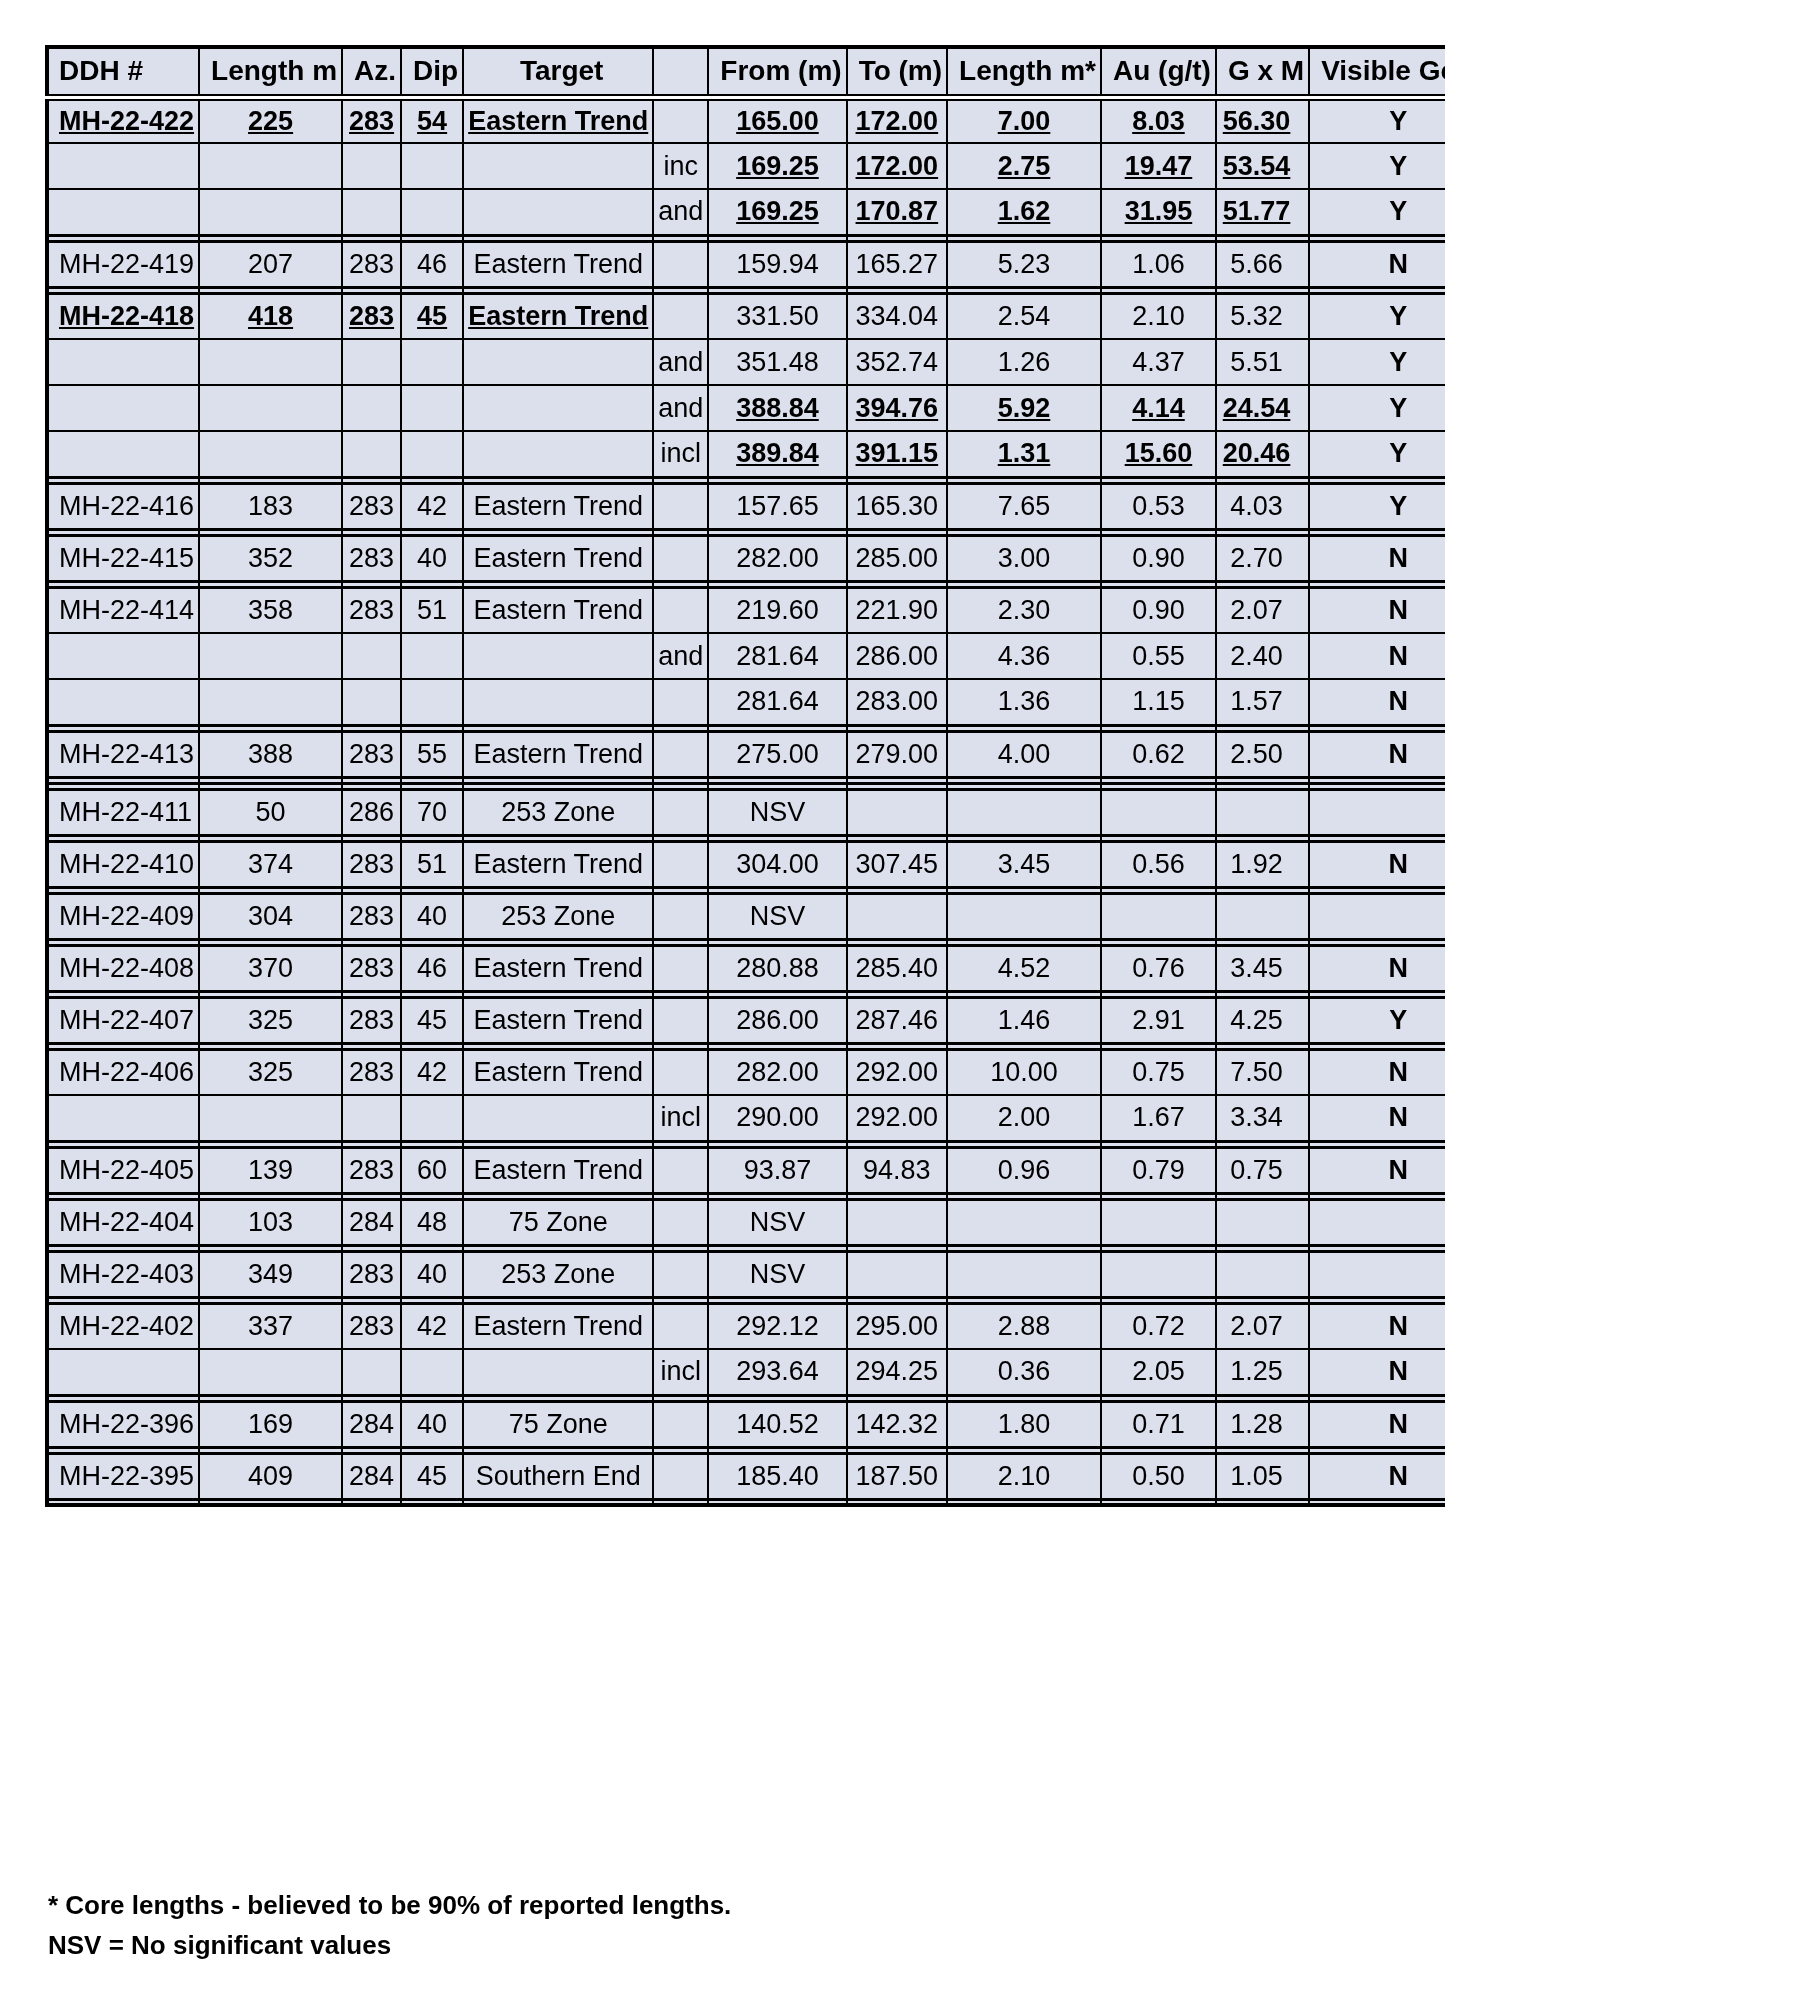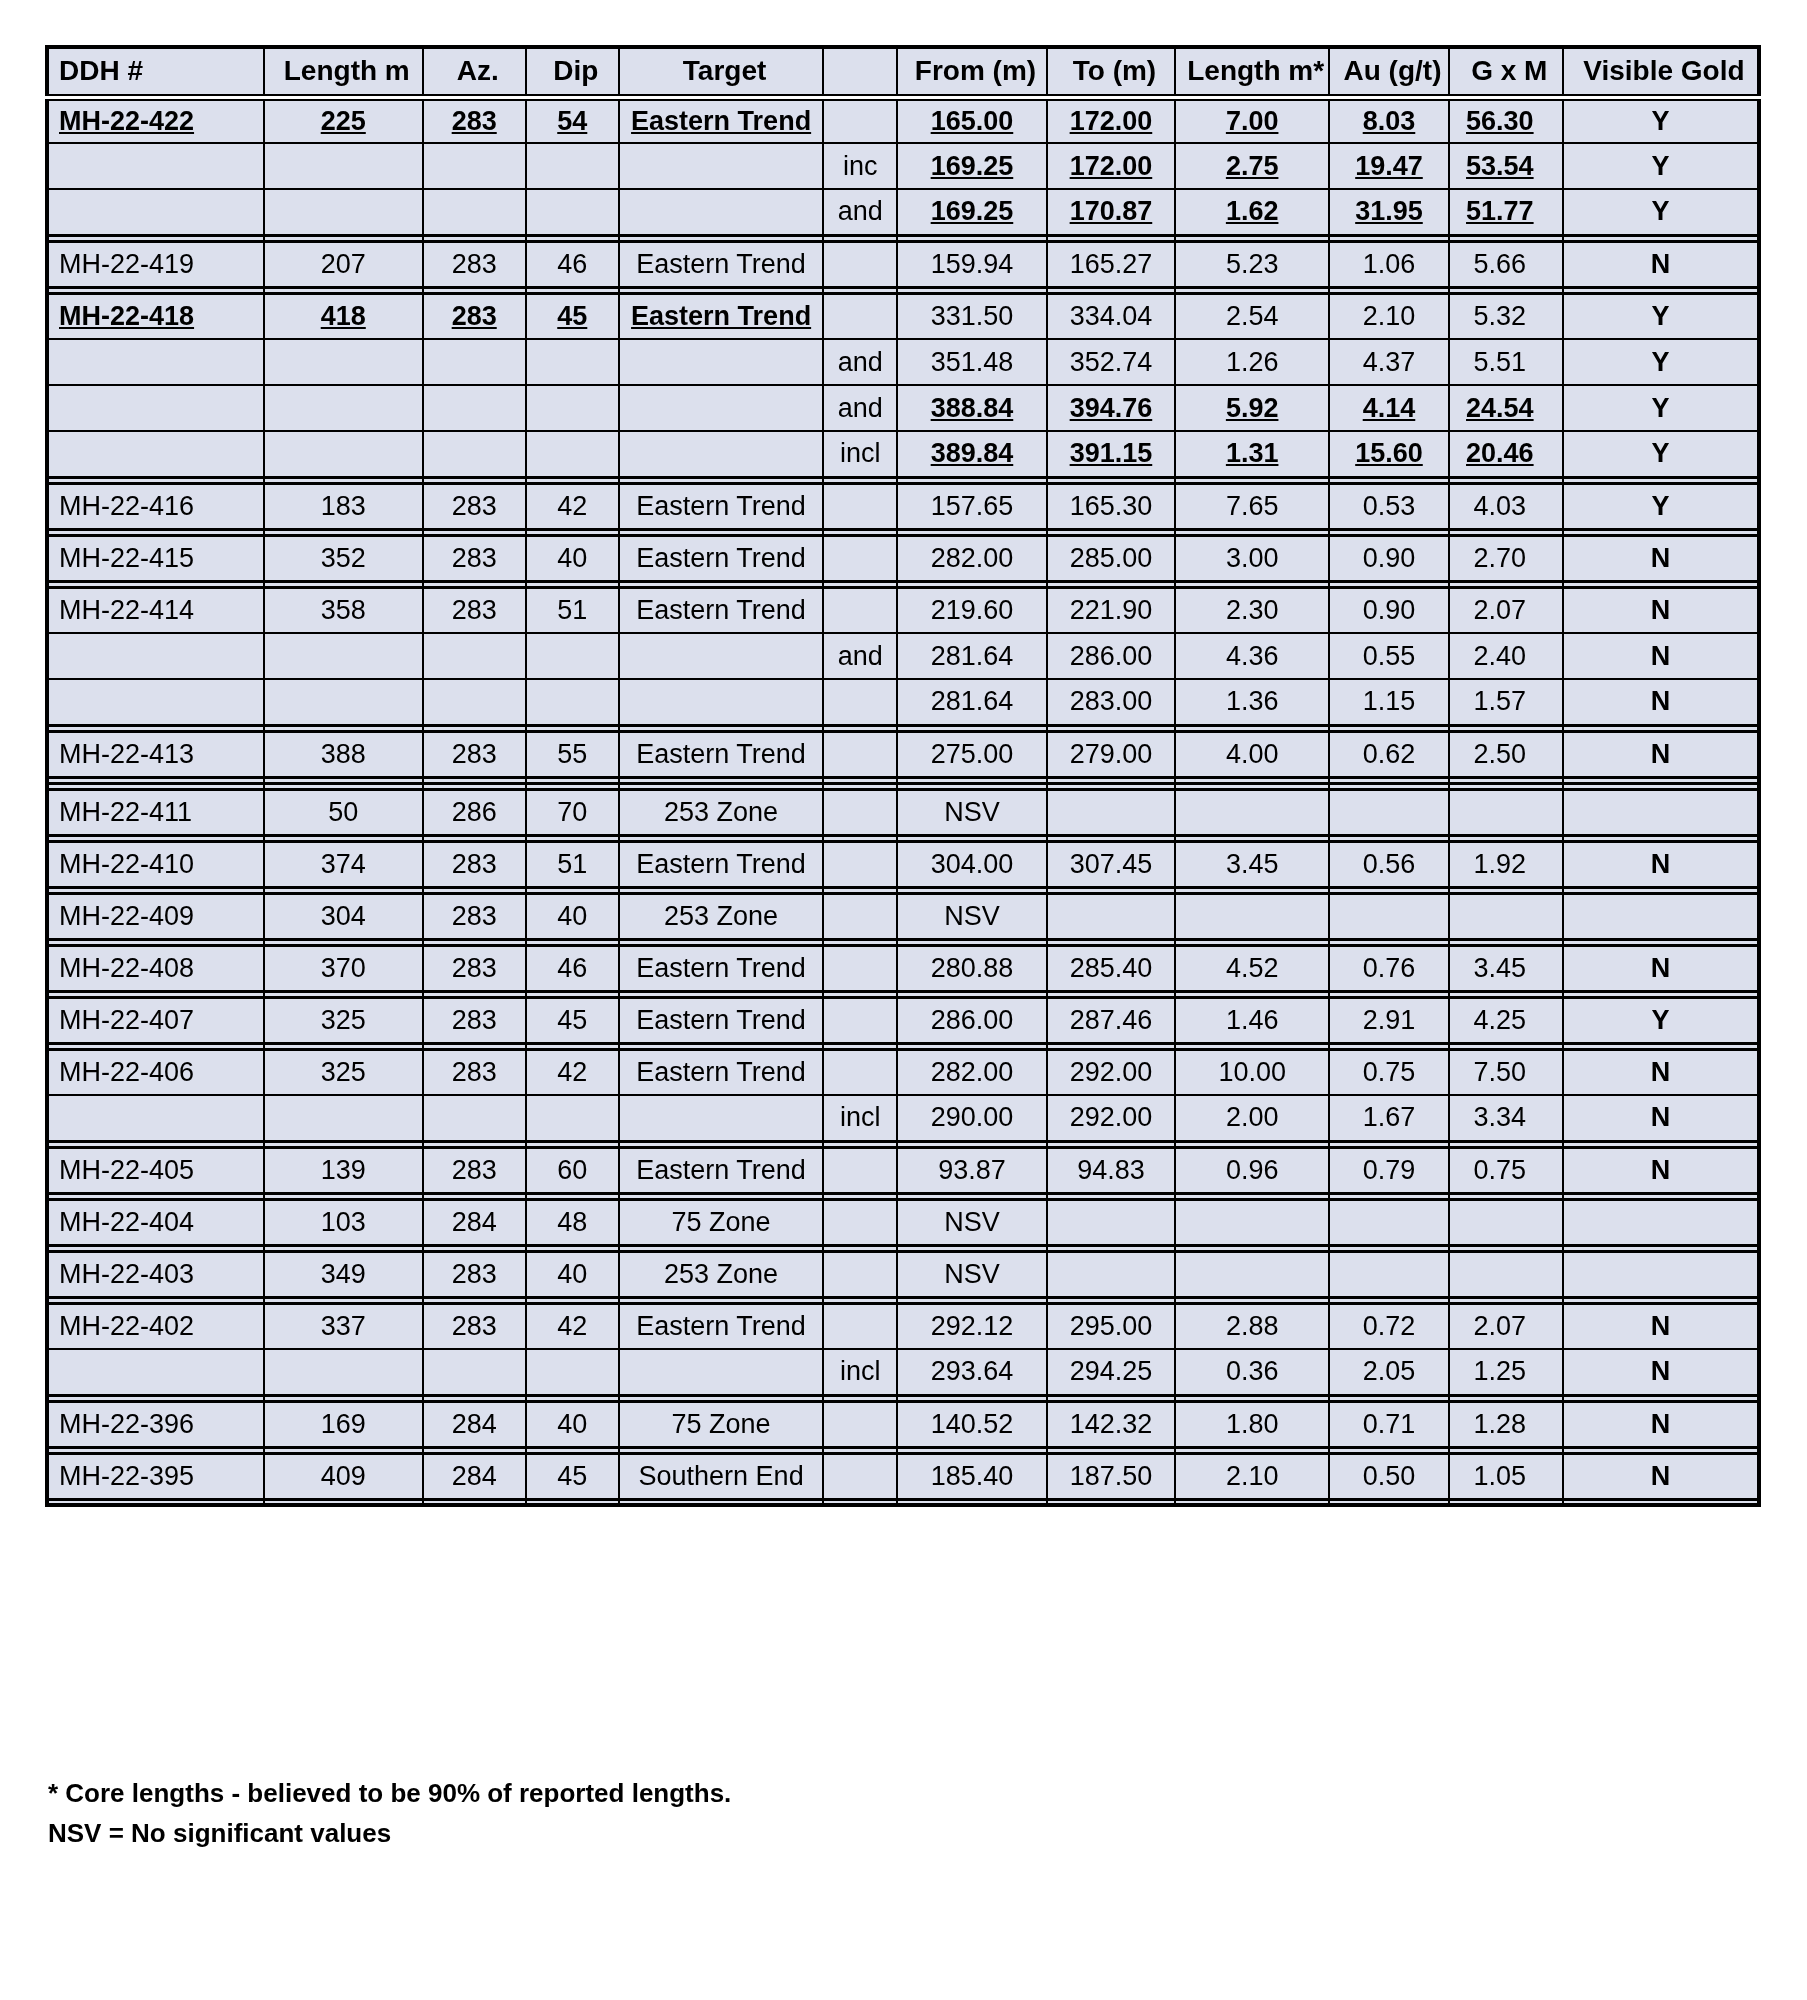--- a/index.html
+++ b/index.html
@@ -7,21 +7,21 @@
     --line:#000000;
   }
   *{box-sizing:border-box;}
   html,body{margin:0;padding:0;}
   body{
     width:1807px;height:2000px;
     background:#ffffff;
     font-family:"Liberation Sans", sans-serif;
     color:#000;
   }
-  .page{position:relative;width:1761px;height:2000px;background:#ffffff;overflow:hidden;}
+  .page{position:relative;width:1445px;height:2000px;background:#ffffff;overflow:hidden;}
 
   table.results{
     position:absolute;left:45px;top:45px;
     border-collapse:collapse;
     table-layout:fixed;
     border:4px solid var(--line);
   }
   col.c-ddh{width:220px;}
   col.c-length{width:160px;}
   col.c-az{width:105px;}
@@ -63,21 +63,21 @@
   tr.spacer td{
     height:6px;
     padding:0;
     border-top:3px solid var(--line);
     border-bottom:3px solid var(--line);
   }
 
   .footnotes{
     position:absolute;
     left:48px;
-    top:1780px;
+    top:1892px;
     font-size:26px;
     font-weight:bold;
     line-height:1;
   }
   .footnotes .fn + .fn{margin-top:14px;}
 </style>
 </head>
 <body>
 
 <div class="page">

